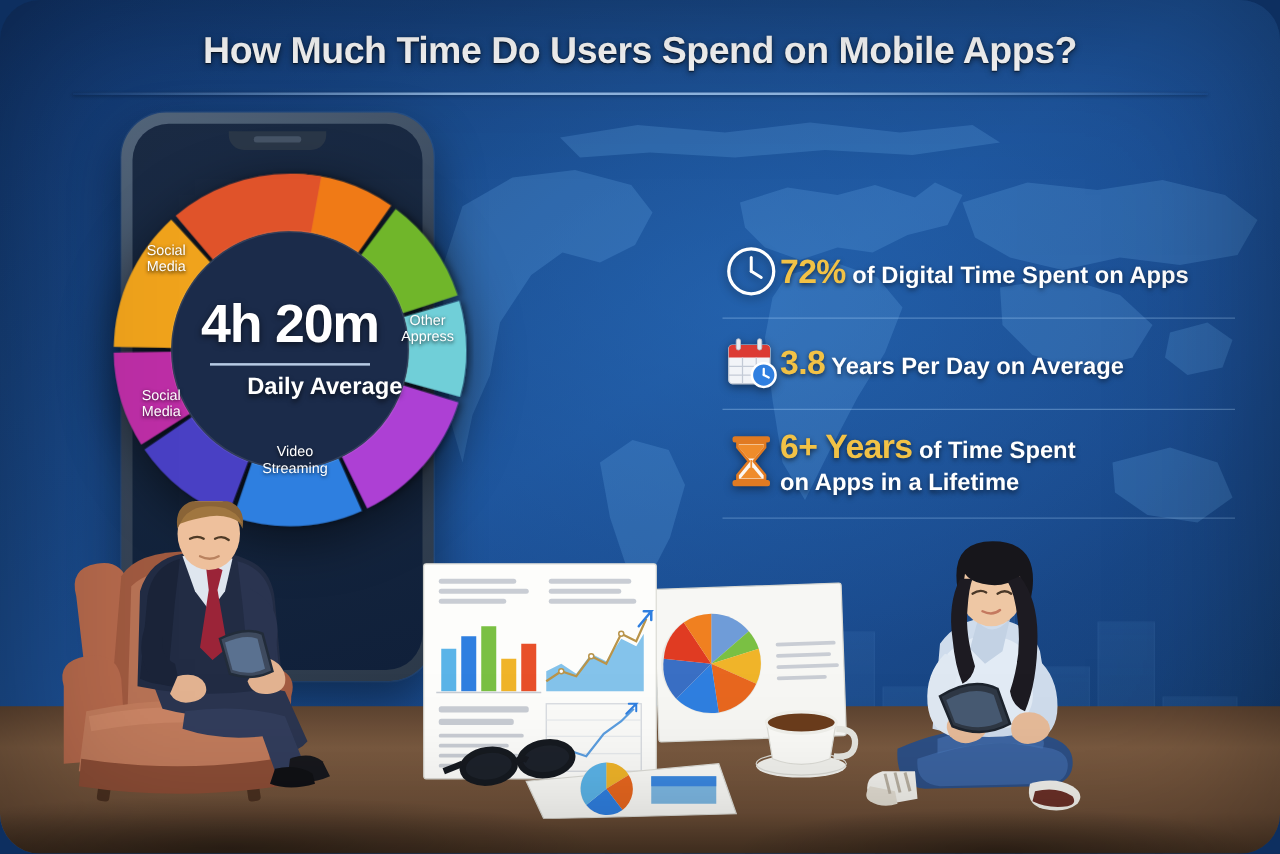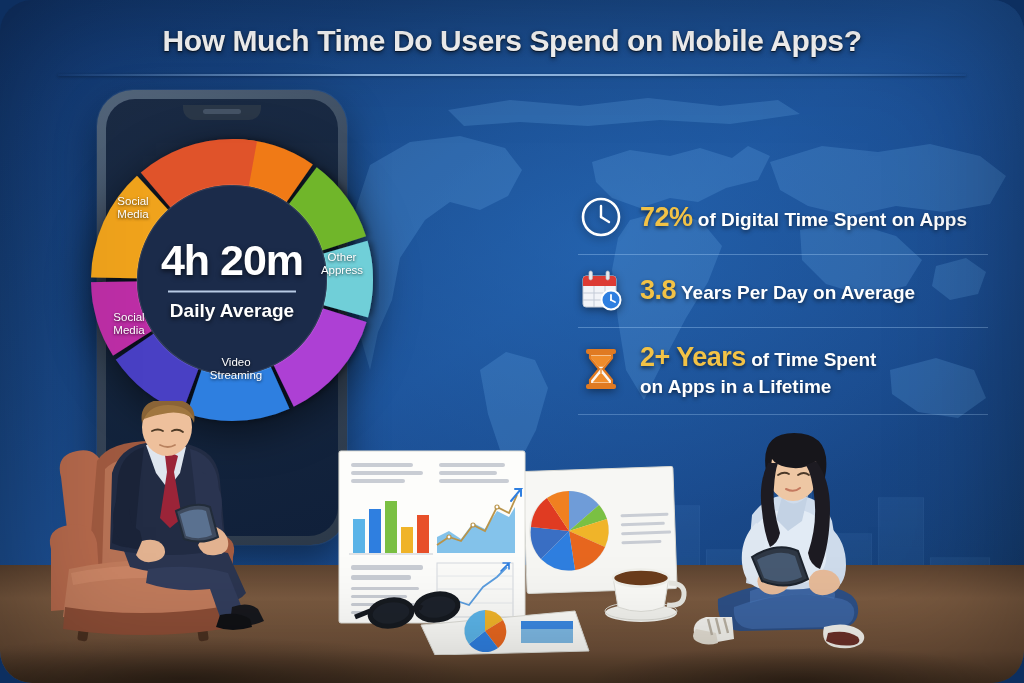--- a/index.html
+++ b/index.html
@@ -84,34 +84,34 @@
     width:180px; text-align:center; color:#fff;
   }
   .donut-big {
     font-size:43px; font-weight:bold; line-height:1.0; letter-spacing:-1px;
     text-shadow:0 2px 5px rgba(0,0,0,.6);
   }
   .donut-sep {
     width:128px; height:2px; margin:9px auto 7px;
     background:rgba(210,230,255,.85);
   }
-  .donut-small { font-size:19px; font-weight:bold; text-shadow:0 2px 4px rgba(0,0,0,.6); }
+  .donut-small { font-size:19px; font-weight:bold; text-shadow:0 2px 4px rgba(0,0,0,.6);text-align:right; }
 
   .seg-label {
     position:absolute; color:#fff; font-size:11.5px; font-weight:normal;
     line-height:1.12; text-align:center;
     text-shadow:0 1px 3px rgba(0,0,0,.75);
     pointer-events:none; white-space:pre-line;
   }
 
   
   .stats { position:absolute; left:578px; top:182px; width:410px; }
   .stat-row {
     position:relative; display:flex; align-items:center;
-    gap:16px; padding:12px 0 14px 0;
+    padding:12px 0 14px 0;
   }
   .stat-row + .stat-row { border-top:1px solid rgba(175,215,255,.35); }
   .stats-bottom-rule{
     position:absolute;left:0;bottom:-2px;width:100%;height:1px;
     background:rgba(175,215,255,.30);
   }
   .stat-icon { width:46px; height:46px; flex:0 0 46px; position:relative; }
   .stat-icon svg { width:100%; height:100%; display:block;
     filter:drop-shadow(0 2px 4px rgba(0,0,0,.45)); }
   .stat-text {
@@ -286,21 +286,21 @@
         <svg viewBox="0 0 46 46">
           <rect x="8" y="3" width="30" height="5" rx="2" fill="#e07a22"></rect>
           <rect x="8" y="38" width="30" height="5" rx="2" fill="#e07a22"></rect>
           <path d="M12,8 h22 v4 l-9,11 l9,11 v4 h-22 v-4 l9,-11 l-9,-11 z" fill="#fbf7f2" stroke="#e07a22" stroke-width="2.2" stroke-linejoin="round"></path>
           <path d="M13,9.5 h20 v2.2 l-7.6,9 h-4.8 l-7.6,-9 z" fill="#ef8c2b"></path>
           <path d="M14.6,36.5 h16.8 l-7,-8.4 h-2.8 z" fill="#ef8c2b"></path>
           <line x1="23" y1="22" x2="23" y2="30" stroke="#ef8c2b" stroke-width="1.4"></line>
         </svg>
       </div>
       <div class="stat-text">
-        <span class="hl">2+ Years</span>
+        <span class="hl">6+ Years</span>
         <span>of Time Spent</span><br>
         <span style="display:inline-block;">on Apps in a Lifetime</span>
       </div>
     </div>
     <div class="stats-bottom-rule"></div>
   </div>
 
   <div class="floor"></div>
   <div class="floor-shadow"></div>
 

